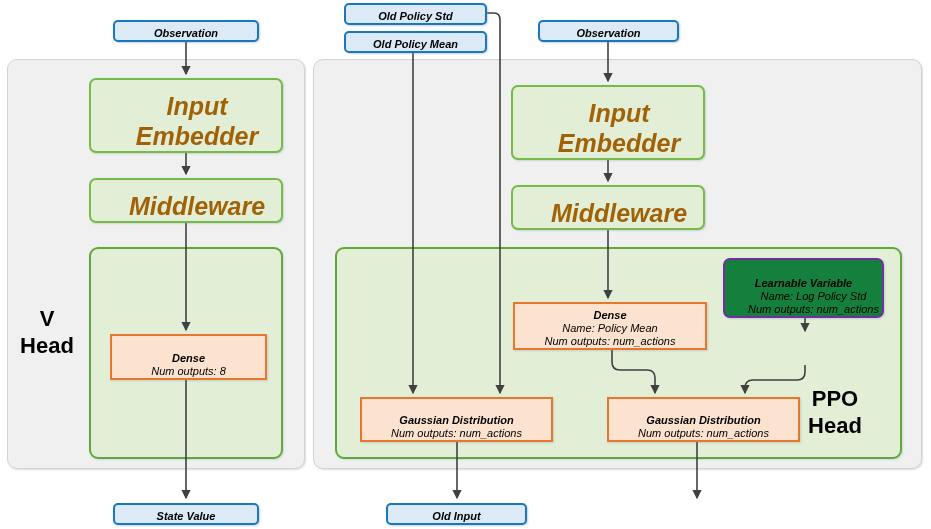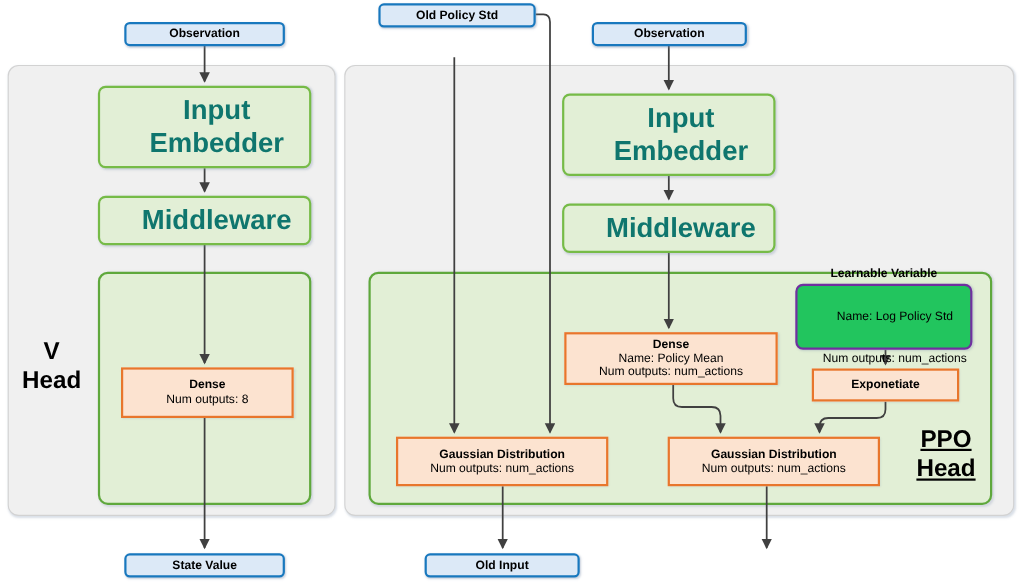--- a/index.html
+++ b/index.html
@@ -16,23 +16,24 @@
     height: 529px;
     background: #ffffff;
     overflow: hidden;
   }
   .node {
     position: absolute;
     box-sizing: border-box;
     display: flex;
     flex-direction: column;
     align-items: center;
-    justify-content: center;
+    justify-content: flex-end;
     text-align: center;
     line-height: 1.18;
+    font-style: italic;
   }
   
   .group-gray {
     position: absolute;
     box-sizing: border-box;
     background: #f0f0f0;
     border: 1px solid #d2d2d2;
     border-radius: 10px;
     box-shadow: 1px 1px 2px rgba(120,140,170,0.28);
   }
@@ -53,21 +54,21 @@
     color: #000000;
     font-size: 11px;
     font-weight: bold;
     box-shadow: 1px 1px 2px rgba(120,140,170,0.4);
   }
   
   .green-box {
     background: #e2efd6;
     border: 2px solid #76bb47;
     border-radius: 7px;
-    color: #0f766e;
+    color: #a16207;
     font-size: 25px;
     font-weight: bold;
     box-shadow: 1px 1px 2px rgba(120,140,170,0.3);
     padding-left: 22px;
   }
   
   .orange-box {
     background: #fce3d0;
     border: 2px solid #e8762c;
     border-radius: 0;
@@ -76,27 +77,26 @@
     box-shadow: 1px 1px 2px rgba(120,140,170,0.3);
   }
   .orange-box .title {
     font-weight: bold;
   }
   .orange-box .sub {
     font-weight: normal;
   }
   
   .purple-box {
-    background: #22c55e;
+    background: #15803d;
     border: 2px solid #7030a0;
     border-radius: 7px;
     color: #000000;
     font-size: 11px;
     box-shadow: 1px 1px 2px rgba(120,140,170,0.3);
-    gap: 26px;
   }
   .purple-box .title {
     font-weight: bold;
   }
   .purple-box .sub {
     font-weight: normal;
     margin-left: 20px;
   }
   
   .head-label {
@@ -183,20 +183,23 @@
   </div>
 
   <div class="node io-box" style="left:113px; top:503px; width:146px; height:22px;">
     <span>State Value</span>
   </div>
 
   <div class="node io-box" style="left:344px; top:3px; width:143px; height:22px;">
     <span>Old Policy Std</span>
   </div>
 
+  <div class="node io-box" style="left:344px; top:31px; width:143px; height:22px;">
+    <span>Old Policy Mean</span>
+  </div>
 
   <div class="node io-box" style="left:538px; top:20px; width:141px; height:22px;">
     <span>Observation</span>
   </div>
 
   <div class="node green-box" style="left:511px; top:85px; width:194px; height:75px;">
     <span>Input Embedder</span>
   </div>
 
   <div class="node green-box" style="left:511px; top:185px; width:194px; height:45px;">
@@ -208,35 +211,32 @@
     <span class="sub">Name: Policy Mean</span>
     <span class="sub">Num outputs: num_actions</span>
   </div>
 
   <div class="node purple-box" style="left:723px; top:258px; width:161px; height:60px;">
     <span class="title">Learnable Variable</span>
     <span class="sub">Name: Log Policy Std</span>
     <span class="sub">Num outputs: num_actions</span>
   </div>
 
-  <div class="node orange-box" style="left:738px; top:335px; width:134px; height:30px;">
-    <span class="title">Exponetiate</span>
-  </div>
 
   <div class="node orange-box" style="left:360px; top:397px; width:193px; height:45px;">
     <span class="title">Gaussian Distribution</span>
     <span class="sub">Num outputs: num_actions</span>
   </div>
 
   <div class="node orange-box" style="left:607px; top:397px; width:193px; height:45px;">
     <span class="title">Gaussian Distribution</span>
     <span class="sub">Num outputs: num_actions</span>
   </div>
 
-  <div class="head-label" style="left:818px; top:386px; width:84px;text-decoration:underline;">
+  <div class="head-label" style="left:793px; top:386px; width:84px;">
     <div>PPO</div>
     <div>Head</div>
   </div>
 
   <div class="node io-box" style="left:386px; top:503px; width:141px; height:22px;">
     <span>Old Input</span>
   </div>
 
 
 </div>

